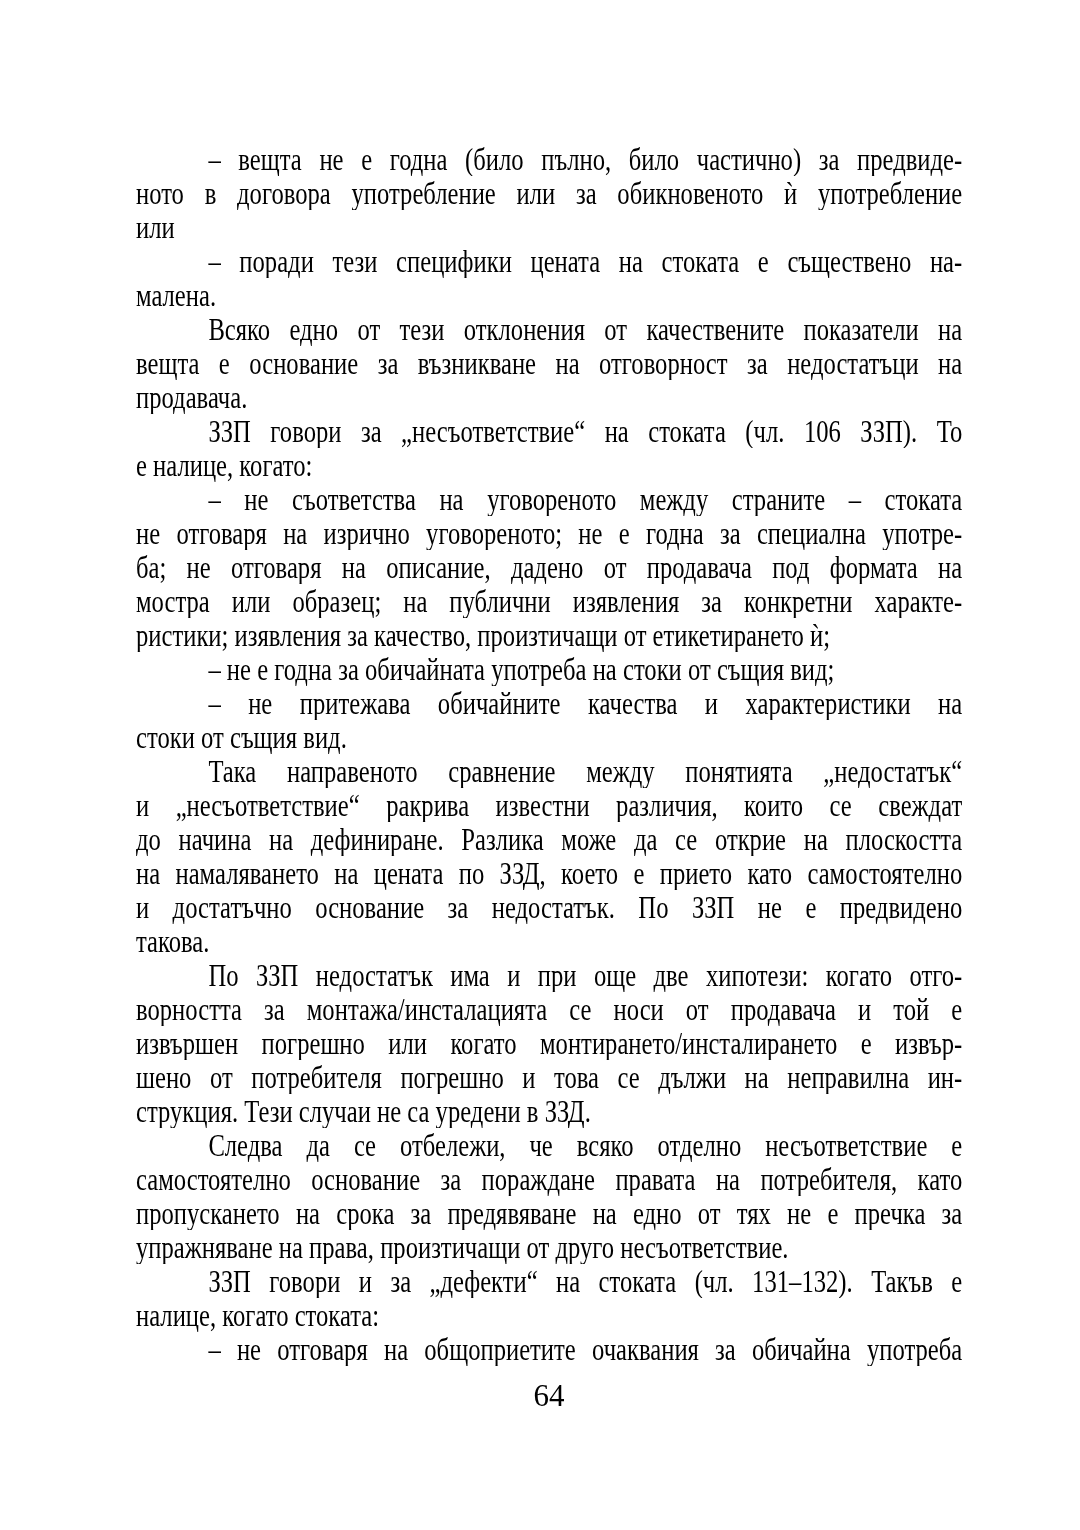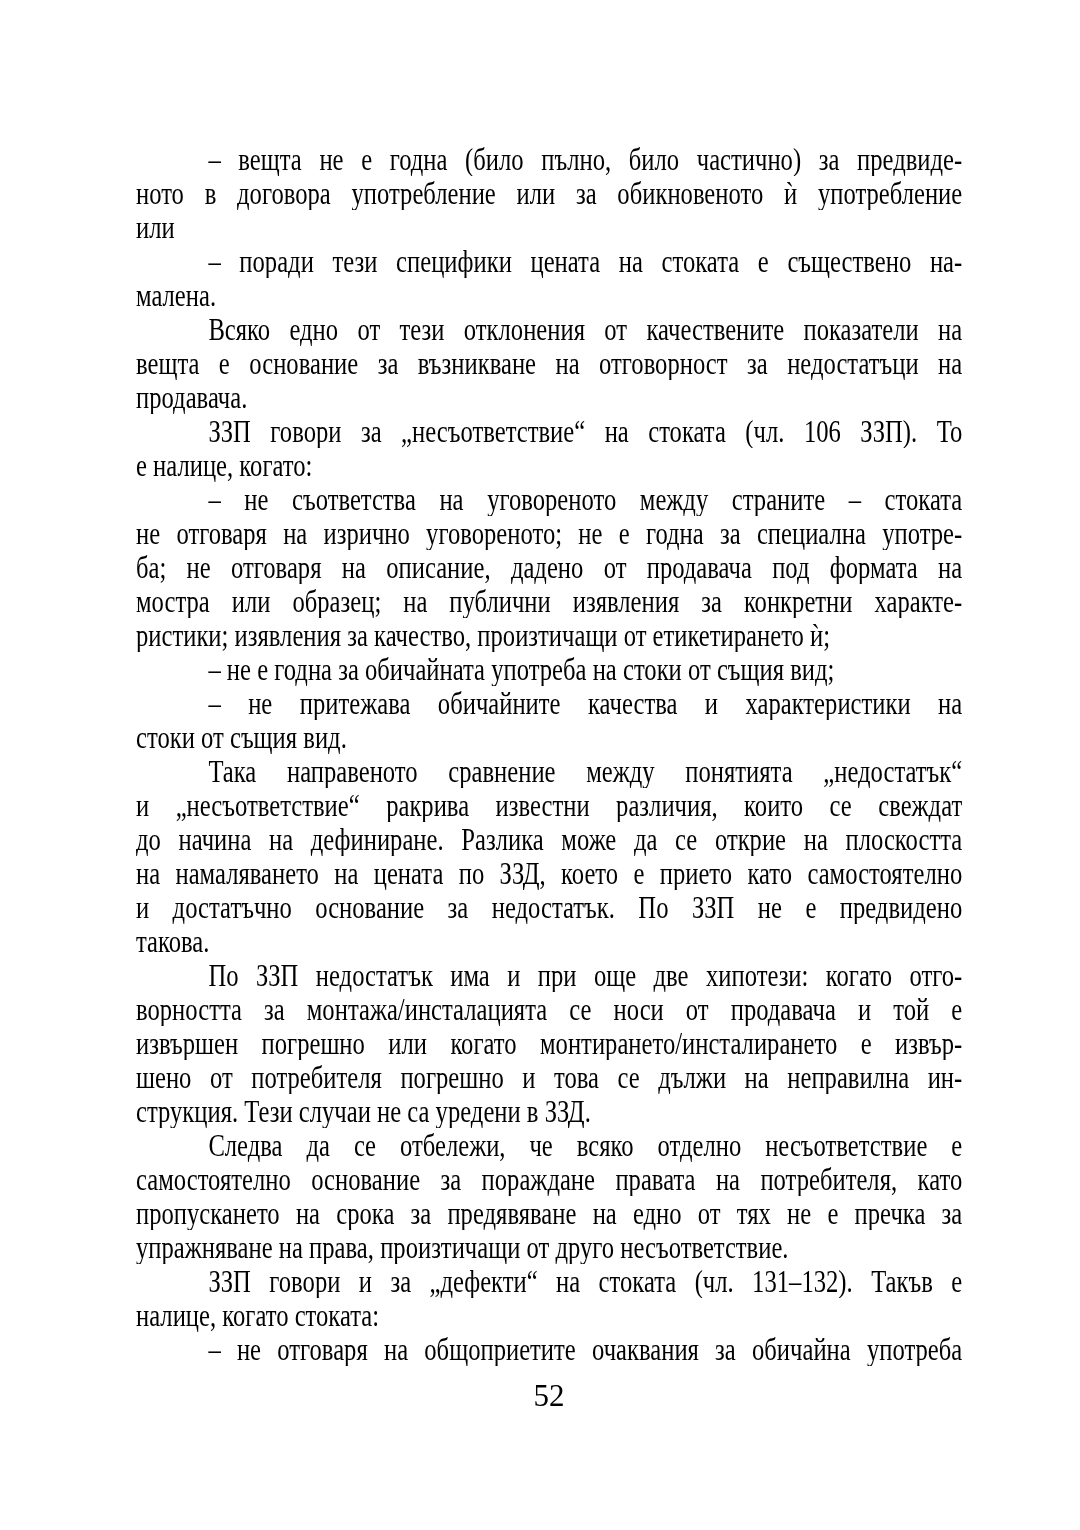--- a/index.html
+++ b/index.html
@@ -83,14 +83,14 @@
       <div class="line j">шено от потребителя погрешно и това се дължи на неправилна ин-</div>
       <div class="line">струкция. Тези случаи не са уредени в ЗЗД.</div>
       <div class="line j ind">Следва да се отбележи, че всяко отделно несъответствие е</div>
       <div class="line j">самостоятелно основание за пораждане правата на потребителя, като</div>
       <div class="line j">пропускането на срока за предявяване на едно от тях не е пречка за</div>
       <div class="line">упражняване на права, произтичащи от друго несъответствие.</div>
       <div class="line j ind">ЗЗП говори и за „дефекти“ на стоката (чл. 131–132). Такъв е</div>
       <div class="line">налице, когато стоката:</div>
       <div class="line j ind">– не отговаря на общоприетите очаквания за обичайна употреба</div>
     </div>
-  <div class="page-number">52</div>
+  <div class="page-number">64</div>
 </div>
 
 </body></html>

